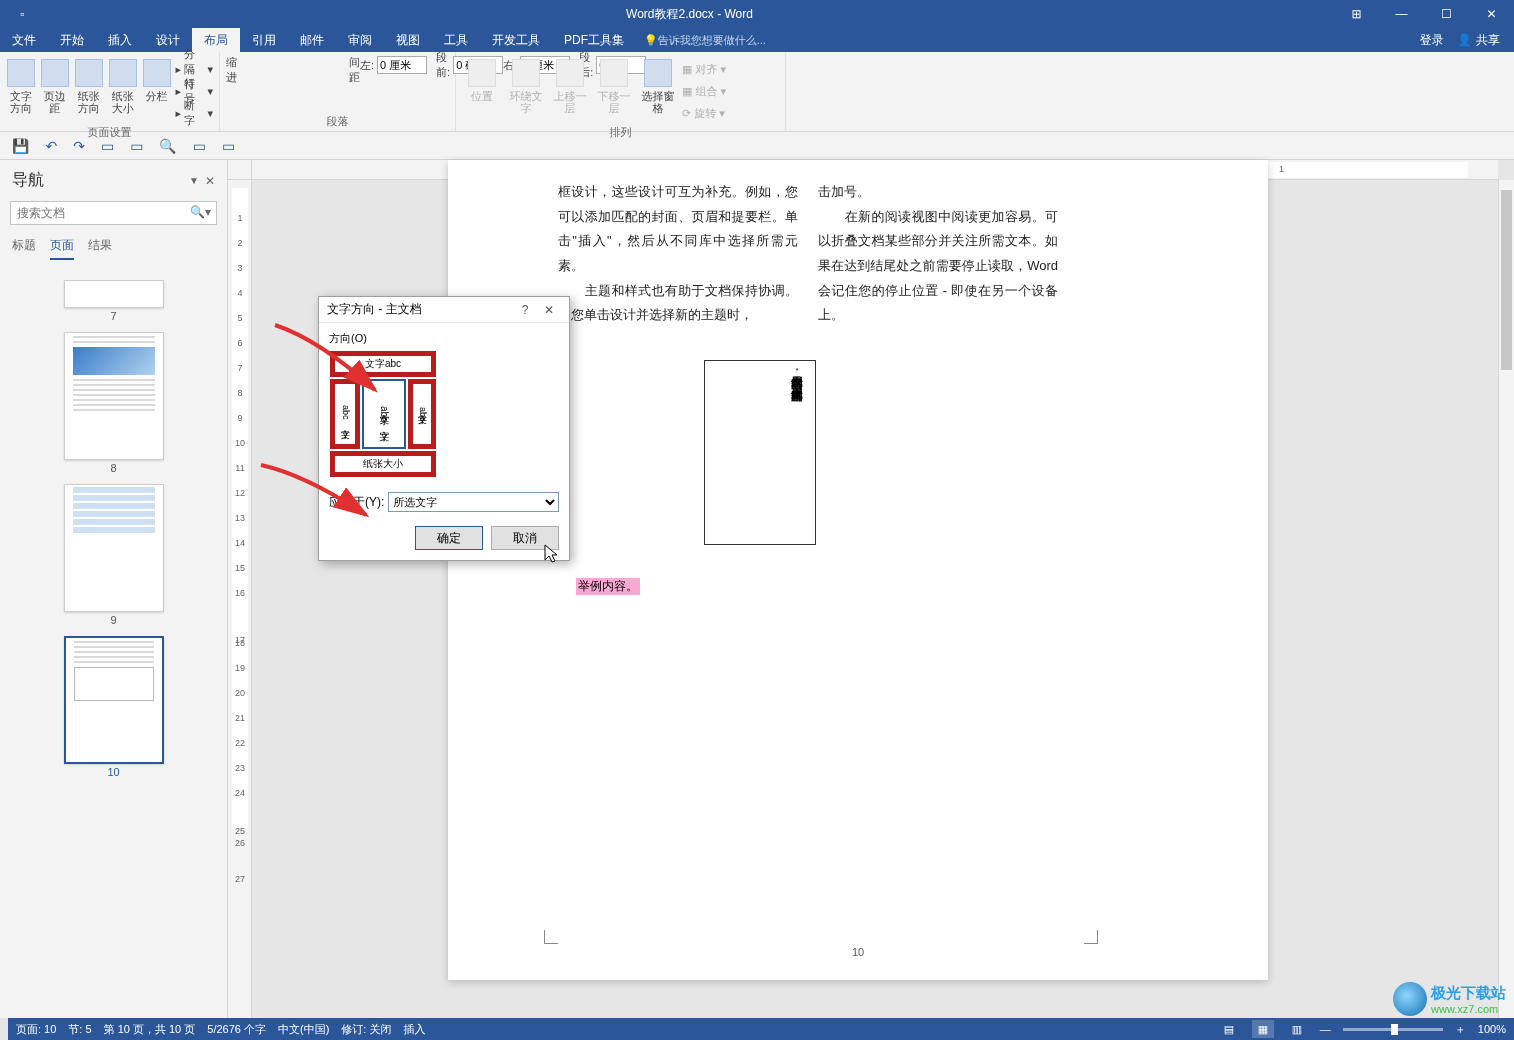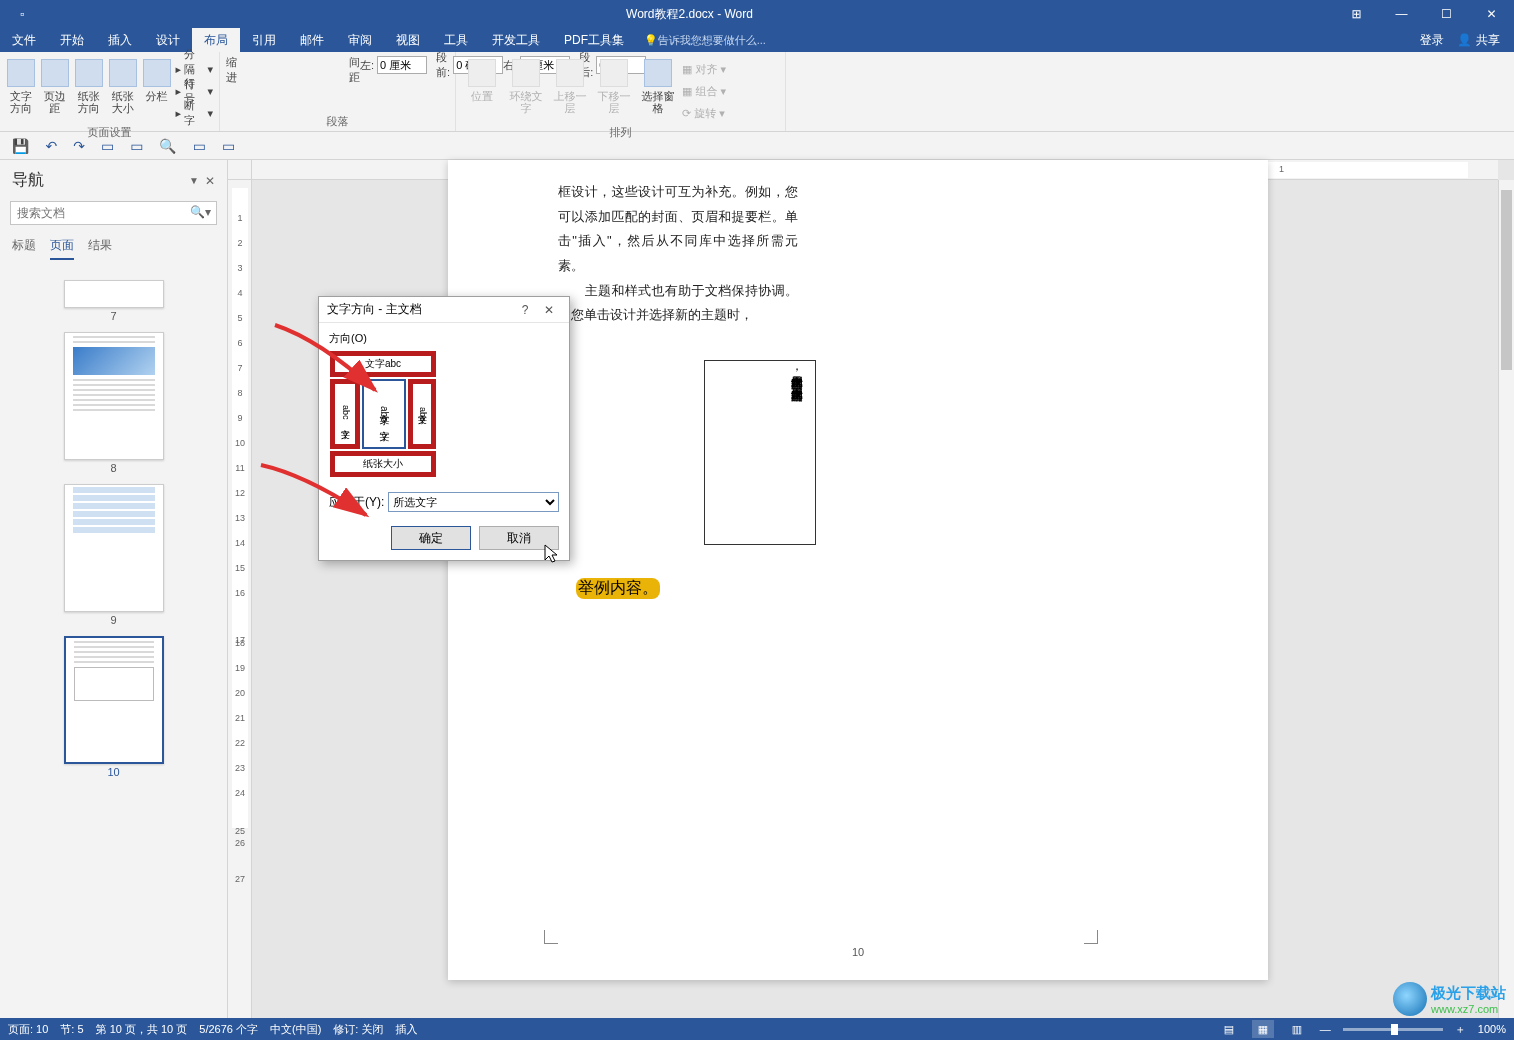--- a/index.html
+++ b/index.html
@@ -71,21 +71,21 @@
 .ruler-v { position:absolute; left:0; top:20px; bottom:0; width:24px; background:#f3f3f3; border-right:1px solid #d4d4d4; font-size:9px; color:#666;}
 .ruler-v .mseg { position:absolute; top:8px; left:4px; width:16px; height:640px; background:#fff; }
 .ruler-v .num { position:absolute; left:6px; width:12px; text-align:center; }
 
 .page { position: absolute; left: 220px; top: 0; width: 820px; height: 820px; background: #fff; box-shadow: 0 2px 8px rgba(0,0,0,.2); }
 .page .col { position:absolute; top:20px; width:240px; font-size:13px; line-height:1.9; color:#222; text-align:justify; }
 .page .col1 { left:110px; }
 .page .col2 { left:370px; }
 .page .vbox { position:absolute; left:256px; top:200px; width:112px; height:185px; border:1px solid #333; padding:6px 8px; display:flex; flex-direction:row-reverse; justify-content:flex-start; }
 .page .vtext { writing-mode: vertical-rl; font-size:12px; line-height:1.7; }
-.page .selword { position:absolute; left:128px; top:418px; background:#eab308; font-size:16px; padding:0 2px;border-radius:8px; }
+.page .selword { position:absolute; left:128px; top:418px; background:#f9a8d4; font-size:12px; padding:0 2px; }
 .page .pgnum { position:absolute; bottom:22px; left:0; right:0; text-align:center; font-size:11px; color:#555; }
 .page .cmark { position:absolute; width:14px; height:14px; }
 .page .cmark::before{content:"";position:absolute;left:0;top:0;width:1px;height:14px;background:#888;}
 .page .cmark::after{content:"";position:absolute;left:0;top:0;width:14px;height:1px;background:#888;}
 .page .cmark.br::before{left:auto;right:0;}
 .page .cmark.br::after{top:auto;bottom:0;}
 .page .cmark.bl::after{top:auto;bottom:0;}
 
 
 .dialog { position:absolute; left:318px; top:296px; width:252px; background:#fff; border:1px solid #9f9f9f; box-shadow:3px 3px 10px rgba(0,0,0,.3); font-size:12px; z-index:50;}
@@ -103,35 +103,35 @@
 .obtn.wide { width:106px; height:26px; }
 .obtn.half { width:30px; height:70px; }
 .obtn.mid { width:44px; height:70px; border:2px solid #2b579a; writing-mode:vertical-rl; }
 .obtn.halfr { width:28px; height:70px; writing-mode:vertical-rl; }
 .obtn.halfl { writing-mode:vertical-rl; }
 .preview { width:86px; height:120px; border:1px solid #bbb; background:#fff; margin-top:2px; padding:6px; display:flex; justify-content:center;}
 .preview .pv { writing-mode:vertical-rl; font-size:8px; line-height:1.3; color:#333; }
 .dialog .applyrow { display:flex; align-items:center; margin-top:14px; gap:4px;}
 .dialog select { flex:1; height:20px; border:1px solid #7a99c0; font-size:11px; background:#fff;}
 .dialog .btns { display:flex; justify-content:flex-end; gap:8px; margin-top:14px;}
-.dialog .btns button { width:80px; height:24px; border:1px solid #adadad; background:#e1e1e1; font-size:12px; cursor:pointer;}
+.dialog .btns button { width:68px; height:24px; border:1px solid #adadad; background:#e1e1e1; font-size:12px; cursor:pointer;}
 .dialog .btns button.ok { border:1px solid #2b579a; }
 
 
 .arrow { position:absolute; z-index:60; }
 .arrow svg { overflow:visible; }
 
 
 .wm { position:absolute; right:8px; bottom:24px; font-size:12px; display:flex; align-items:center; gap:4px; z-index:40;}
 .wm .lg { width:34px; height:34px; border-radius:50%; background:radial-gradient(circle at 40% 40%, #8fd6ff, #126fb3); }
 .wm .t1 { color:#2aa1e8; font-weight:bold; font-size:15px;}
 .wm .t2 { color:#3cbf4a; font-size:11px;}
 
 
-.statusbar { position:absolute; left:0; right:0; bottom:0; height:22px; background:#2b579a; color:#fff; font-size:11px; display:flex; align-items:center; padding:0 8px; gap:12px;}
+.statusbar { position:absolute; left:8px; right:0; bottom:0; height:22px; background:#2b579a; color:#fff; font-size:11px; display:flex; align-items:center; padding:0 8px; gap:12px;}
 .statusbar .sp{flex:1;}
 .statusbar .viewbtn { width:22px; height:18px; display:flex; align-items:center; justify-content:center; border:1px solid transparent; cursor:pointer;}
 .statusbar .viewbtn.active{ background:rgba(255,255,255,.2);}
 .statusbar .zoom-slider { width:100px; height:3px; background:rgba(255,255,255,.5); position:relative;}
 .statusbar .zoom-slider .knob{ position:absolute; left:48px; top:-4px; width:7px; height:11px; background:#fff;}
 
 
 .vscroll { position:absolute; right:0; top:20px; bottom:0; width:16px; background:#f3f3f3; border-left:1px solid #d4d4d4;}
 .vscroll .thumb{ position:absolute; left:2px; right:2px; top:10px; height:180px; background:#c6c6c6;}
 
@@ -388,20 +388,22 @@
         <div class="num" style="top: 583px;">23</div>
         <div class="num" style="top: 608px;">24</div>
         <div class="num" style="top: 633px; margin-top: 13px;">25</div>
         <div class="num" style="top: 658px;">26</div>
         <div class="num" style="top: 694px;">27</div>
       </div>
 
     <div class="page">
       <div class="col col1" style="white-space:pre-line">框设计，这些设计可互为补充。例如，您可以添加匹配的封面、页眉和提要栏。单击"插入"，然后从不同库中选择所需元素。
 　　主题和样式也有助于文档保持协调。当您单击设计并选择新的主题时，</div>
+      <div class="col col2" style="white-space:pre-line">击加号。
+　　在新的阅读视图中阅读更加容易。可以折叠文档某些部分并关注所需文本。如果在达到结尾处之前需要停止读取，Word 会记住您的停止位置 - 即使在另一个设备上。</div>
       <div class="vbox">
         <div class="vtext">这里是举例文字内容，这里是举例文字内容。</div>
       </div>
       <div class="selword">举例内容。</div>
       <div class="pgnum">10</div>
       <div class="cmark bl" style="left:96px;bottom:36px"></div>
       <div class="cmark br" style="right:170px;bottom:36px"></div>
     </div>
 
     <div class="vscroll">

